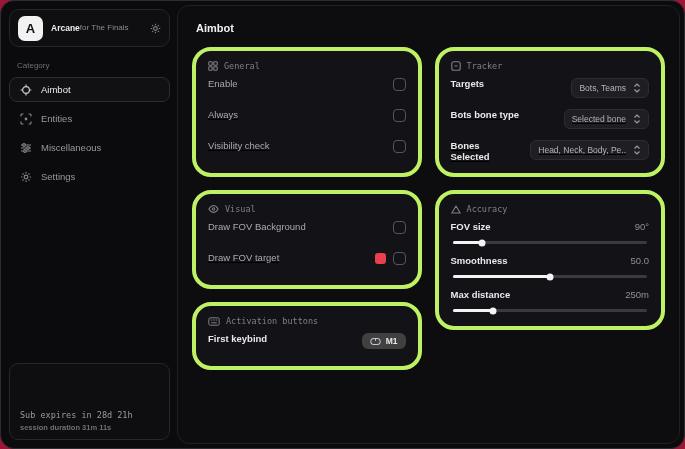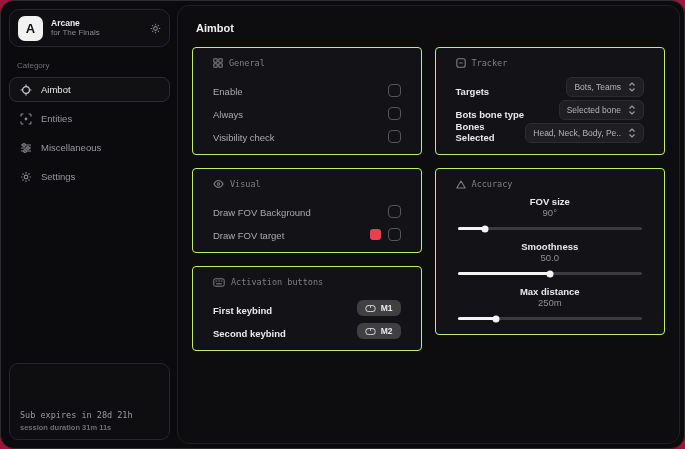--- a/index.html
+++ b/index.html
@@ -25,21 +25,21 @@
     border: 1px solid #26262b; border-radius: 10px;
     background: #0f0f12; padding: 6px 8px; height: 38px;
   }
   .logo {
     width: 25px; height: 25px; border-radius: 7px;
     background: #f2f2f3; color: #111;
     font-weight: bold; font-size: 13px;
     display: flex; align-items: center; justify-content: center;
     flex: none;
   }
-  .app-titles { display: flex; flex-direction: column; line-height: 1.25; }
+  .app-titles { display: flex; flex-direction: row; line-height: 1.25; }
   .app-name { color: #ececef; font-size: 8.5px; font-weight: bold; }
   .app-sub { color: #8a8a90; font-size: 8px; }
   .header-gear { margin-left: auto; color: #7e7e85; display: flex; }
   .category-label { margin: 14px 8px 7px; font-size: 8px; color: #6f6f76; }
   .nav { display: flex; flex-direction: column; gap: 4px; }
   .nav-item {
     height: 25px; border-radius: 8px; border: 1px solid transparent;
     display: flex; align-items: center; gap: 9px; padding: 0 10px;
     color: #98989e; font-size: 9.5px; cursor: pointer;
   }
@@ -63,35 +63,35 @@
     border-radius: 12px;
     padding: 13px 14px;
     overflow: hidden;
   }
   .page-title { color: #f0f0f2; font-size: 11px; font-weight: bold; margin: 3px 0 13px 4px; }
   .columns { display: flex; gap: 13px; }
   .col { display: flex; flex-direction: column; gap: 13px; }
   .col-left  { width: 236px; }
   .col-right { width: 237px; }
   .card {
-    background: #131317; border: 1px solid #bef264;
-    border-radius: 4px; padding: 10px 20px 11px;
+    background: #131317; border: 4px solid #bef264;
+    border-radius: 19px; padding: 10px 12px 11px;
   }
   .card-header {
     display: flex; align-items: center; gap: 6px;
     color: #7f7f86; font-family: "DejaVu Sans Mono", monospace;
     font-size: 8.5px; margin-bottom: 7px;
   }
   .card-header .hd-ico { display: flex; color: #7f7f86; }
   .row {
-    display: flex; align-items: flex-end; justify-content: space-between;
+    display: flex; align-items: flex-start; justify-content: space-between;
     min-height: 22px;
     gap: 18px;
   }
-  .row + .row { margin-top: 1px; }
+  .row + .row { margin-top: 9px; text-decoration: underline; }
   .row-label { font-size: 9.5px; color: #a9a9af; }
   .row-label.bright { color: #e9e9ec; font-weight: bold; }
   .row-right { display: flex; align-items: center; gap: 7px; }
   .checkbox {
     width: 13px; height: 13px; border-radius: 4px;
     border: 1.5px solid #55555c; background: transparent; cursor: pointer;
   }
   .swatch { width: 11px; height: 11px; border-radius: 3px; cursor: pointer; }
   .keybadge {
     display: flex; align-items: center; gap: 5px;
@@ -104,21 +104,21 @@
     background: #1e1e23; border: 1px solid #2c2c32; border-radius: 6px;
     padding: 4px 7px; cursor: pointer; max-width: 150px;
   }
   .dropdown .dd-text {
     font-size: 8.5px; color: #b4b4ba; white-space: nowrap;
     overflow: hidden; text-overflow: ellipsis;
   }
   .dropdown .dd-ico { display: flex; color: #9a9aa0; flex: none; }
   .slider-group { margin-top: 5px; }
   .slider-group + .slider-group { margin-top: 11px; }
-  .slider-head { display: flex; justify-content: space-between; align-items: center; flex-direction: column; }
+  .slider-head { display: flex; justify-content: space-between; align-items: center; }
   .slider-value { font-size: 9.5px; color: #8f8f96; }
   .slider-track {
     position: relative; height: 3px; margin: 9px 2px 3px;
     background: #3a3a40; border-radius: 2px; cursor: pointer;
   }
   .slider-fill {
     position: absolute; left: 0; top: 0; height: 3px;
     background: #f4f4f5; border-radius: 2px;
   }
   .slider-thumb {
@@ -271,32 +271,20 @@
             <span class="keybadge">
               <span class="mouse">
                 <svg width="11" height="9" viewBox="0 0 12 9" fill="none" stroke="currentColor" stroke-width="1.1">
                   <rect x="0.9" y="1.2" width="10.2" height="6.6" rx="3.3"></rect>
                   <path d="M6 1.2v2.6"></path>
                 </svg>
               </span>
               <span>M1</span>
             </span>
           </div>
-          <div class="row">
-            <span class="row-label bright">Second keybind</span>
-            <span class="keybadge">
-              <span class="mouse">
-                <svg width="11" height="9" viewBox="0 0 12 9" fill="none" stroke="currentColor" stroke-width="1.1">
-                  <rect x="0.9" y="1.2" width="10.2" height="6.6" rx="3.3"></rect>
-                  <path d="M6 1.2v2.6"></path>
-                </svg>
-              </span>
-              <span>M2</span>
-            </span>
-          </div>
         </section>
       </div>
 
       <div class="col col-right">
 
         <section class="card">
           <div class="card-header">
             <span class="hd-ico">
               <svg width="10" height="10" viewBox="0 0 10 10" fill="none" stroke="currentColor" stroke-width="1.1">
                 <rect x="0.8" y="0.8" width="8.4" height="8.4" rx="2"></rect>

